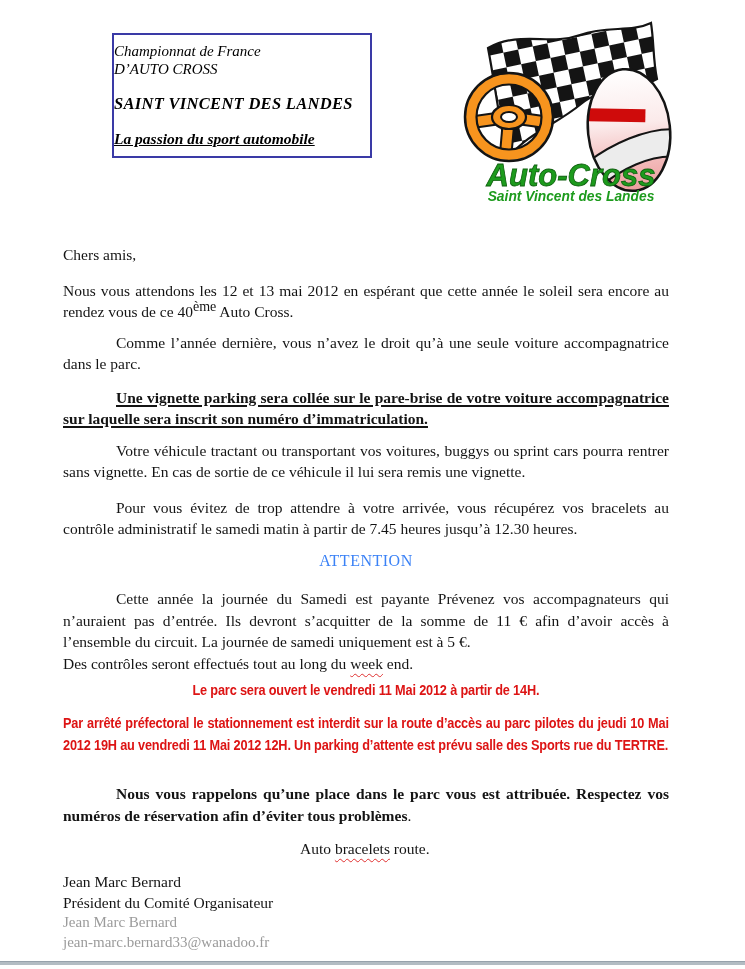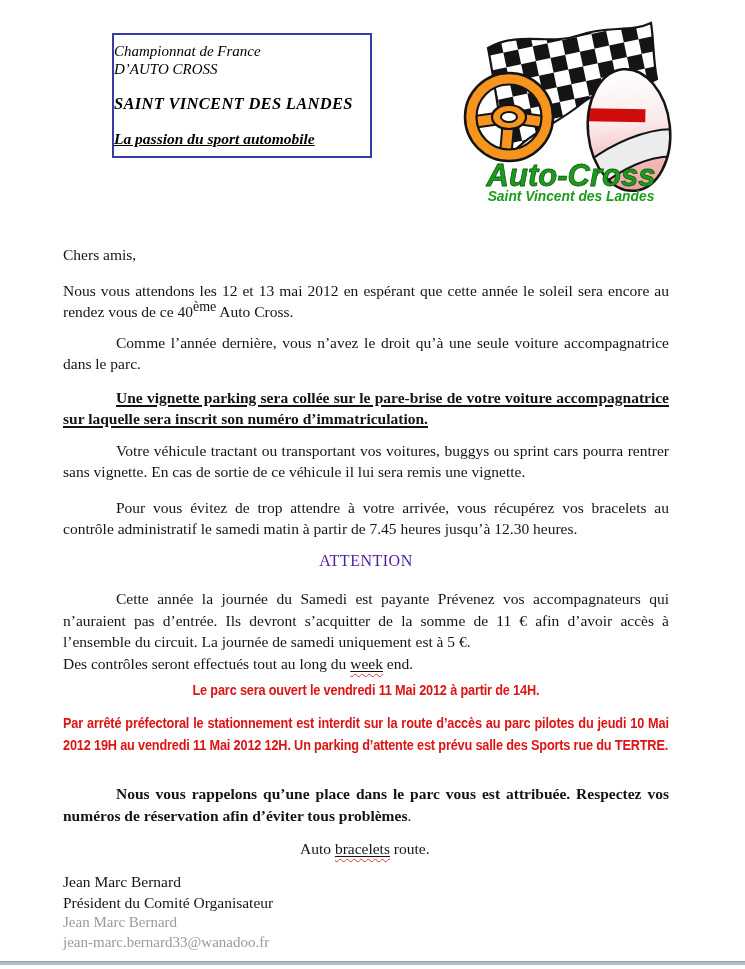--- a/index.html
+++ b/index.html
@@ -23,32 +23,32 @@
   .content p{margin:0;}
   .just{text-align:justify;text-align-last:left;}
   .ind{text-indent:53px;}
   .salutation{margin-bottom:14px !important;}
   .p-attend{margin-bottom:9px !important;}
   .p-comme{margin-bottom:12px !important;}
   .p-vignette{margin-bottom:10px !important;font-weight:bold;text-decoration:underline;
       text-decoration-thickness:1.5px;text-underline-offset:2px;}
   .p-vehicule{margin-bottom:14px !important;}
   .p-bracelets{margin-bottom:10px !important;}
-  .attention{margin-bottom:17px !important;text-align:center;color:#4c1d95;
+  .attention{margin-bottom:17px !important;text-align:center;color:#3b82f6;
       font-size:16px;letter-spacing:.5px;}
   .p-controles{margin-bottom:5px !important;}
   .sans-red{font-family:"Liberation Sans",sans-serif;font-weight:bold;color:#DD1414;
       font-size:14.5px;line-height:22px;letter-spacing:-.2px;
       width:690px;transform:scaleX(0.878);transform-origin:0 0;}
   .parc-line{margin-bottom:11px !important;text-align:center;}
   .p-arrete{margin-bottom:27px !important;text-align:justify;text-align-last:left;}
   .p-rappel{margin-bottom:12px !important;font-weight:bold;}
   .p-rappel .tail{font-weight:normal;}
   .p-salut{margin-bottom:11px !important;padding-left:237px;}
-  .u{text-decoration:underline;text-decoration-thickness:1px;text-underline-offset:2px;}
+  .u{text-decoration-thickness:1px;text-underline-offset:2px;}
   .wavy{text-decoration:underline wavy #E03030;text-decoration-thickness:1px;
       text-underline-offset:3.5px;}
   sup{vertical-align:super;font-size:14px;line-height:0;}
 
   .sig{margin-left:330px;}
   .ghost{margin-left:425px;color:#9B9B9B;font-size:15px;line-height:20px;}
   .ghost-block{margin-top:-2px;}
 
   .bottom-edge{position:absolute;left:0;top:961px;width:745px;height:3px;
       background:#B3BCC3;border-top:1px solid #97A1AB;}

